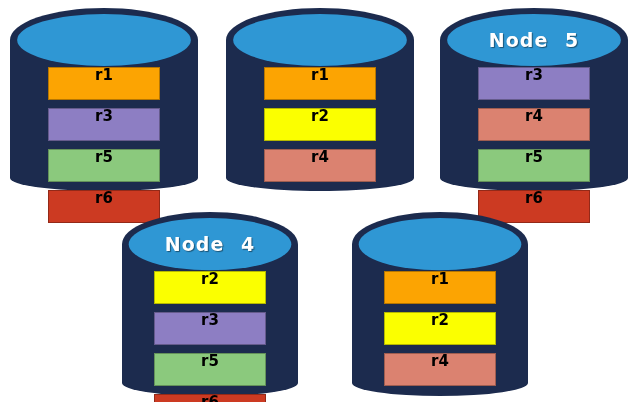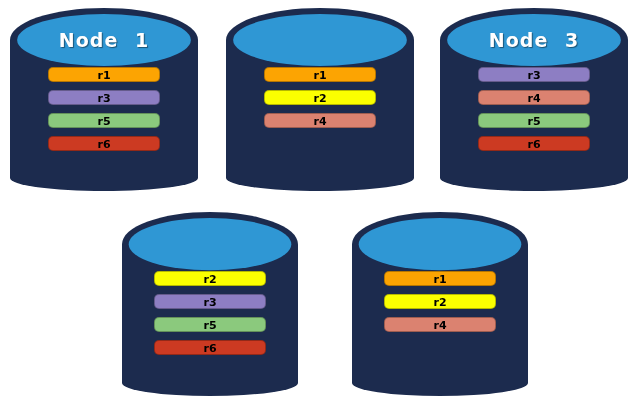--- a/index.html
+++ b/index.html
@@ -52,41 +52,40 @@
     position: absolute;
     left: 0; right: 0;
     top: 59px;
     display: flex;
     flex-direction: column;
     align-items: center;
     gap: 8px;
   }
   .bar {
     width: 112px;
-    height: 15px;
+    height: 33px;
     line-height: 15px;
     box-sizing: border-box;
     border: 1px solid rgba(0,0,0,0.28);
-    border-radius: 5px;
+    border-radius: 0;
     text-align: center;
     color: var(--bar-text, #000000);
-    font-size: 11px;
+    font-size: 15px;
     font-weight: bold;
   }
 </style>
 </head>
 <body>
 
 <div class="canvas">
     <div class="node pos-1">
     <svg class="cyl" viewBox="0 0 184 184" preserveAspectRatio="none" aria-hidden="true">
       <path class="cyl-body" d="M 0 32 L 0 170 A 92 13 0 0 0 184 170 L 184 32 A 92 32 0 0 0 0 32 Z"></path>
       <ellipse class="cyl-top" cx="92" cy="32" rx="85" ry="26"></ellipse>
     </svg>
-    <div class="node-title">Node 1</div>
     <div class="bars">
         <div class="bar" style="background: rgb(252, 164, 2);">r1</div>
         <div class="bar" style="background: rgb(141, 126, 195);">r3</div>
         <div class="bar" style="background: rgb(139, 201, 125);">r5</div>
         <div class="bar" style="background: rgb(204, 58, 34);">r6</div>
       </div>
   </div>
     <div class="node pos-2">
     <svg class="cyl" viewBox="0 0 184 184" preserveAspectRatio="none" aria-hidden="true">
       <path class="cyl-body" d="M 0 32 L 0 170 A 92 13 0 0 0 184 170 L 184 32 A 92 32 0 0 0 0 32 Z"></path>
@@ -96,33 +95,34 @@
         <div class="bar" style="background: rgb(252, 164, 2);">r1</div>
         <div class="bar" style="background: rgb(251, 255, 0);">r2</div>
         <div class="bar" style="background: rgb(219, 130, 112);">r4</div>
       </div>
   </div>
     <div class="node pos-3">
     <svg class="cyl" viewBox="0 0 184 184" preserveAspectRatio="none" aria-hidden="true">
       <path class="cyl-body" d="M 0 32 L 0 170 A 92 13 0 0 0 184 170 L 184 32 A 92 32 0 0 0 0 32 Z"></path>
       <ellipse class="cyl-top" cx="92" cy="32" rx="85" ry="26"></ellipse>
     </svg>
-    <div class="node-title">Node 3</div>
+    <div class="node-title">Node 5</div>
     <div class="bars">
         <div class="bar" style="background: rgb(141, 126, 195);">r3</div>
         <div class="bar" style="background: rgb(219, 130, 112);">r4</div>
         <div class="bar" style="background: rgb(139, 201, 125);">r5</div>
         <div class="bar" style="background: rgb(204, 58, 34);">r6</div>
       </div>
   </div>
     <div class="node pos-4">
     <svg class="cyl" viewBox="0 0 184 184" preserveAspectRatio="none" aria-hidden="true">
       <path class="cyl-body" d="M 0 32 L 0 170 A 92 13 0 0 0 184 170 L 184 32 A 92 32 0 0 0 0 32 Z"></path>
       <ellipse class="cyl-top" cx="92" cy="32" rx="85" ry="26"></ellipse>
     </svg>
+    <div class="node-title">Node 4</div>
     <div class="bars">
         <div class="bar" style="background: rgb(251, 255, 0);">r2</div>
         <div class="bar" style="background: rgb(141, 126, 195);">r3</div>
         <div class="bar" style="background: rgb(139, 201, 125);">r5</div>
         <div class="bar" style="background: rgb(204, 58, 34);">r6</div>
       </div>
   </div>
     <div class="node pos-5">
     <svg class="cyl" viewBox="0 0 184 184" preserveAspectRatio="none" aria-hidden="true">
       <path class="cyl-body" d="M 0 32 L 0 170 A 92 13 0 0 0 184 170 L 184 32 A 92 32 0 0 0 0 32 Z"></path>

